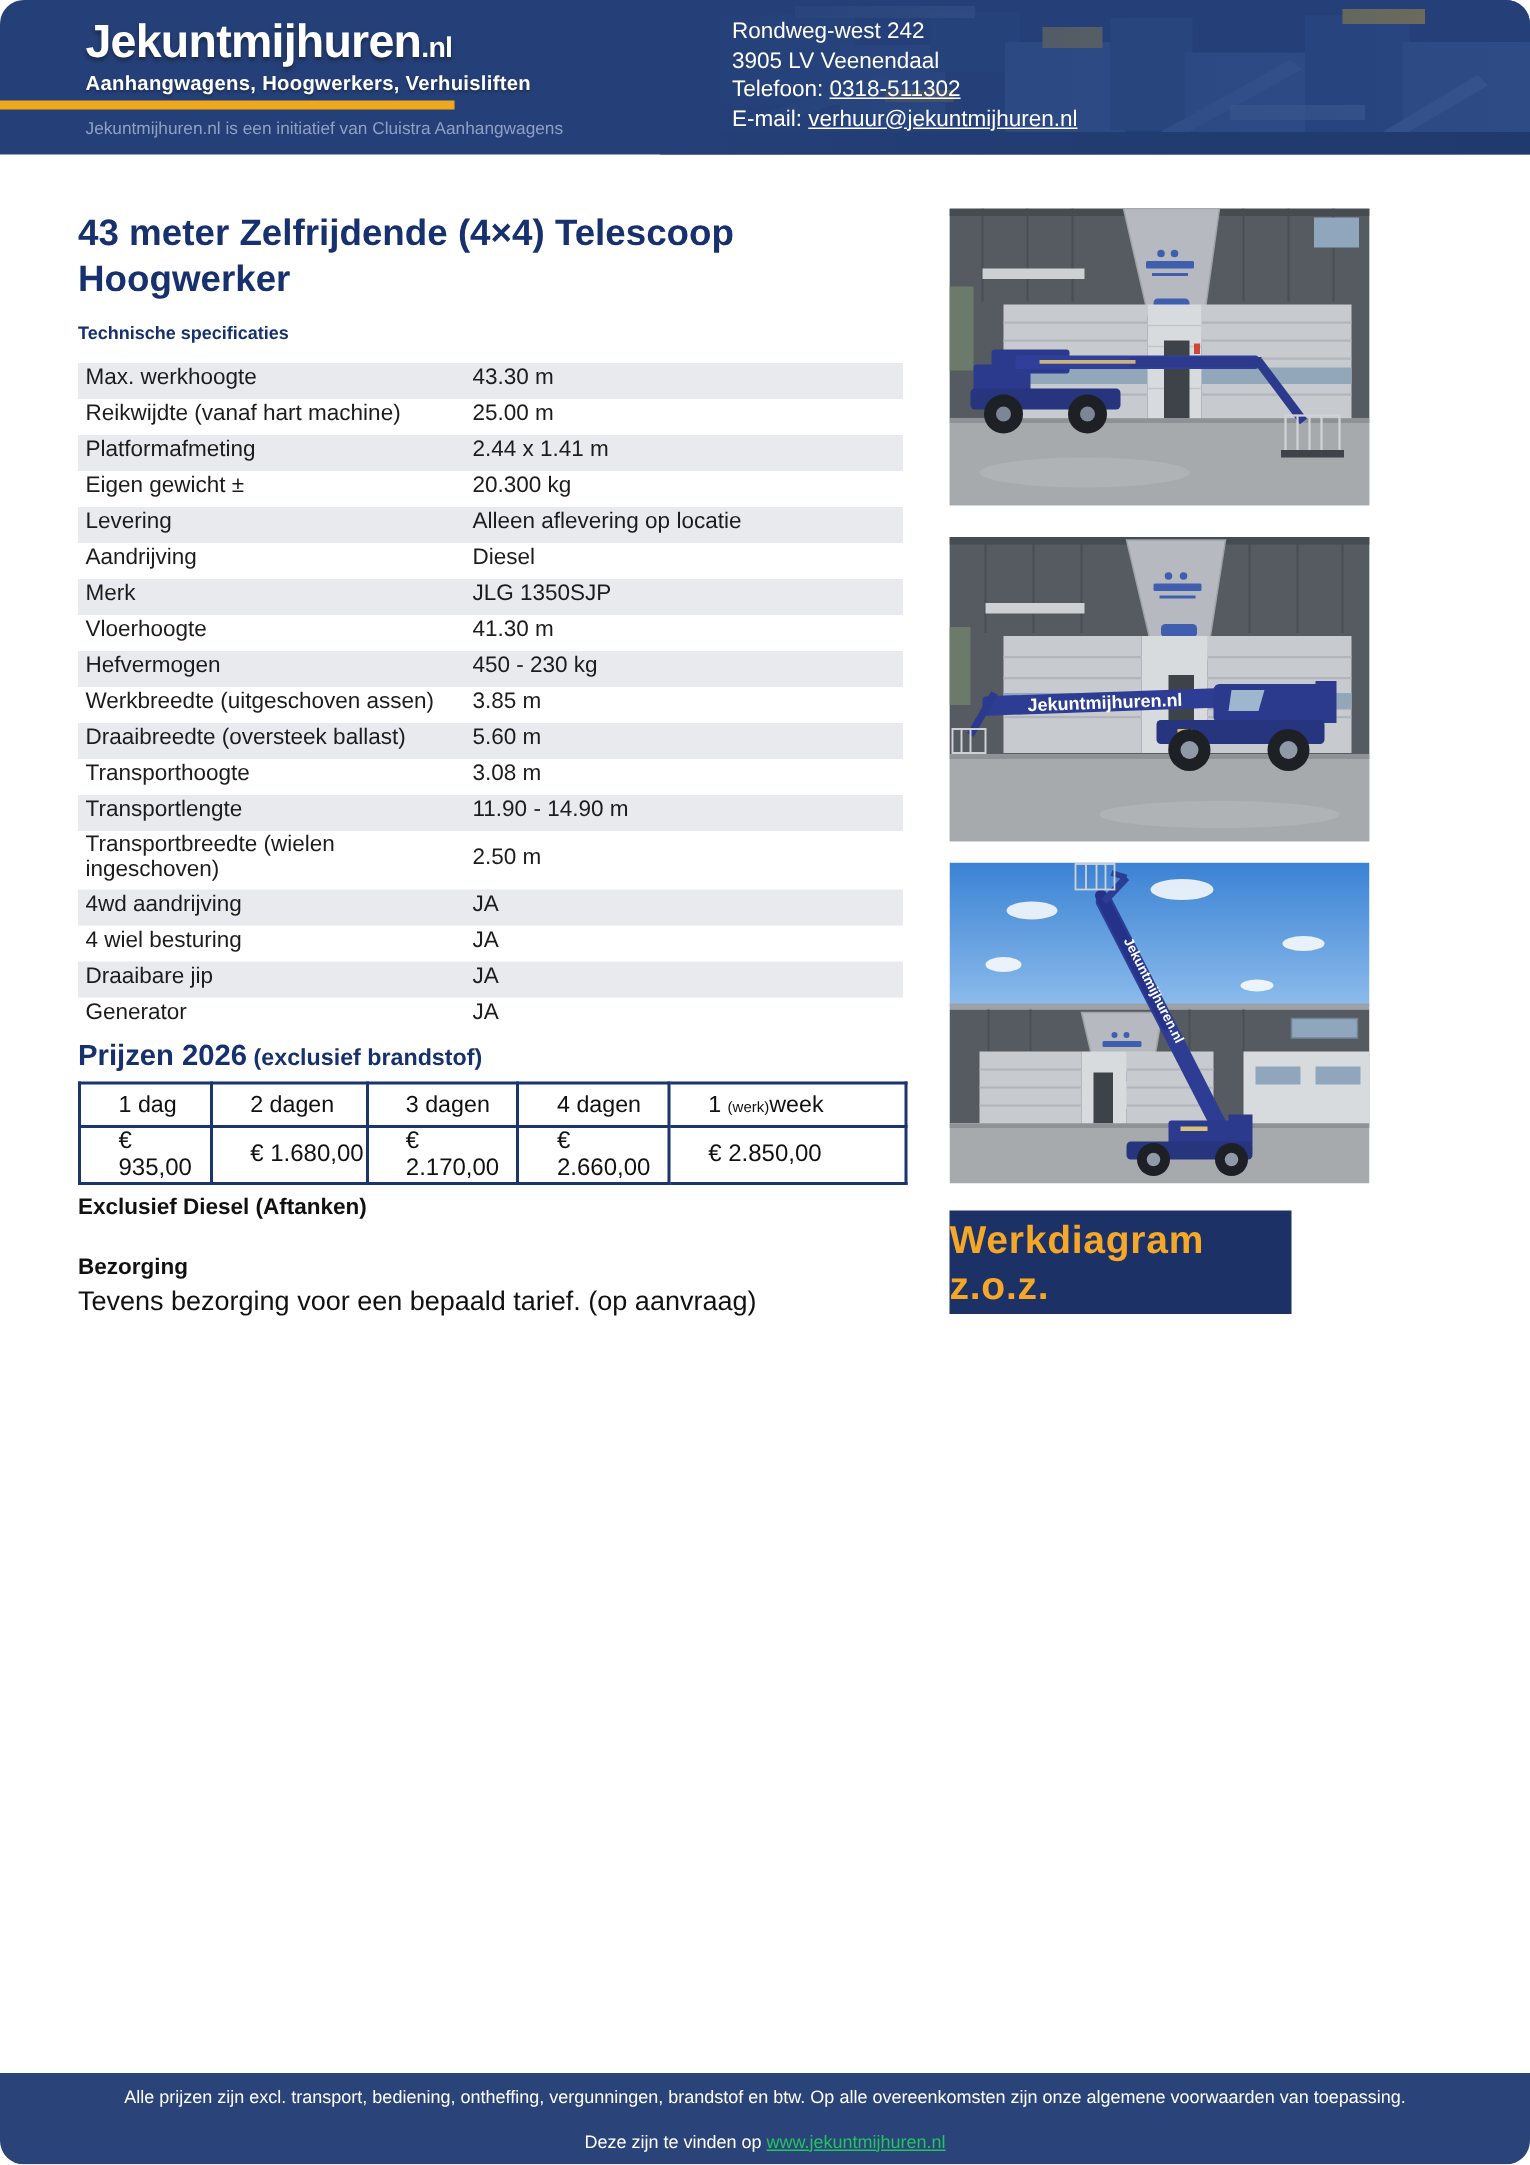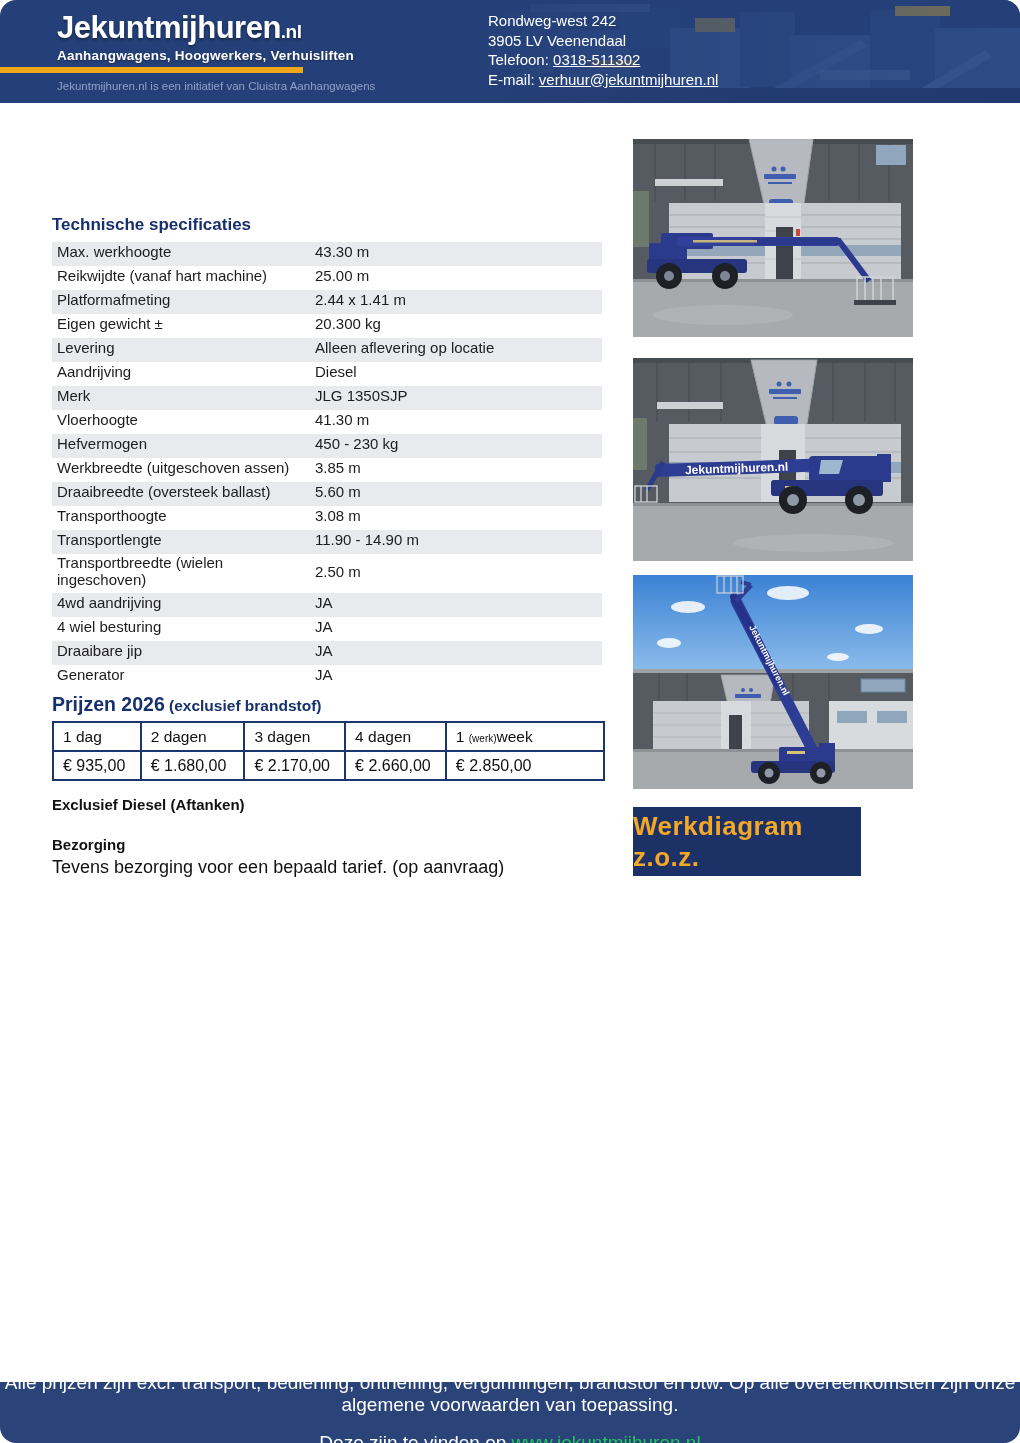--- a/index.html
+++ b/index.html
@@ -19,32 +19,32 @@
   .accent-bar { position:absolute; left:0; top:67px; width:303px; height:6px; background:#f0a71c; z-index:3; }
   .logo-subtext { position:absolute; left:57px; top:80px; font-size:11.5px; color:#8fa0c4; z-index:2; }
   .contact-block { position:absolute; left:488px; top:11px; z-index:2; color:#ffffff;
                    font-size:15px; line-height:19.5px; }
   .contact-block a { color:#ffffff; text-decoration:underline; }
 
   
   .page-title { position:absolute; left:52px; top:140px; width:520px;
                 font-size:24.5px; font-weight:bold; color:#17306e; line-height:31px; }
   .section-heading { position:absolute; left:52px; top:215px;
-                     font-size:17px; font-weight:bold; color:#17306e; }
+                     font-size:12px; font-weight:bold; color:#17306e; }
   .spec-table { position:absolute; left:52px; top:242px; width:550px; border-collapse:collapse; }
   .spec-table td { height:24px; padding:0 0 5px 5px; font-size:15px; color:#1c1c1c; vertical-align:middle; }
   .spec-table td.spec-label { width:258px; }
   .spec-table tr:nth-child(odd) { background:#e9eaee; }
 
   .price-heading { position:absolute; left:52px; top:693px; color:#17306e; font-weight:bold; }
   .price-heading .big { font-size:19.5px; }
   .price-heading .note { font-size:15.5px; }
   .price-table { position:absolute; left:52px; top:721px; width:553px; border-collapse:collapse; }
   .price-table th, .price-table td { border:2px solid #1b356e; height:29px; text-align:left;
-    padding:0 0 0 9px; font-weight:normal; color:#111; vertical-align:middle; }
+    padding:0 0 0 25px; font-weight:normal; color:#111; vertical-align:middle; }
   .price-table th { font-size:15.5px; }
   .price-table td { font-size:16px; }
   .price-table .small-note { font-size:10px; }
 
   .fuel-note { position:absolute; left:52px; top:796px; font-size:15px; font-weight:bold; color:#111; }
   .delivery-heading { position:absolute; left:52px; top:836px; font-size:15px; font-weight:bold; color:#111; }
   .delivery-text { position:absolute; left:52px; top:857px; font-size:18px; color:#111; }
 
   
   .photo { position:absolute; left:633px; width:280px; display:block; }
@@ -52,21 +52,21 @@
   .photo-1 { top:139px; height:198px; }
   .photo-2 { top:358px; height:203px; }
   .photo-3 { top:575px; height:214px; }
   .werkdiagram-box { position:absolute; left:633px; top:807px; width:228px; height:69px;
     background:#1c3166; display:flex; align-items:center; justify-content:center; }
   .werkdiagram-box span { color:#f5a728; font-size:26px; font-weight:bold; letter-spacing:.5px; }
 
   
   .footer { position:absolute; left:0; top:1382px; width:1020px; height:61px; background:#2a4379;
     display:flex; flex-direction:column; align-items:center; justify-content:center; gap:16px;
-    color:#ffffff; font-size:19px; text-align:center; }
+    color:#ffffff; font-size:12px; text-align:center; }
   .footer a { color:#22c55e; text-decoration:underline; }
 </style>
 </head>
 <body>
 
 <div class="page">
 
   <header class="header">
     <svg class="header-photo" viewBox="0 0 580 103" preserveAspectRatio="none" aria-hidden="true">
       <rect width="580" height="103" fill="#254078"></rect>
@@ -107,20 +107,21 @@
     <div class="logo-subtext">Jekuntmijhuren.nl is een initiatief van Cluistra Aanhangwagens</div>
 
     <div class="contact-block">
       <div>Rondweg-west 242</div>
       <div>3905 LV Veenendaal</div>
       <div><span>Telefoon: </span><a href="#" class="phone-link">0318-511302</a></div>
       <div><span>E-mail: </span><a href="#" class="email-link">verhuur@jekuntmijhuren.nl</a></div>
     </div>
   </header>
 
+  <h1 class="page-title">43 meter Zelfrijdende (4×4) Telescoop Hoogwerker</h1>
   <h2 class="section-heading">Technische specificaties</h2>
 
   <table class="spec-table">
     <tbody>
         <tr>
           <td class="spec-label">Max. werkhoogte</td>
           <td class="spec-value">43.30 m</td>
         </tr>
         <tr>
           <td class="spec-label">Reikwijdte (vanaf hart machine)</td>

